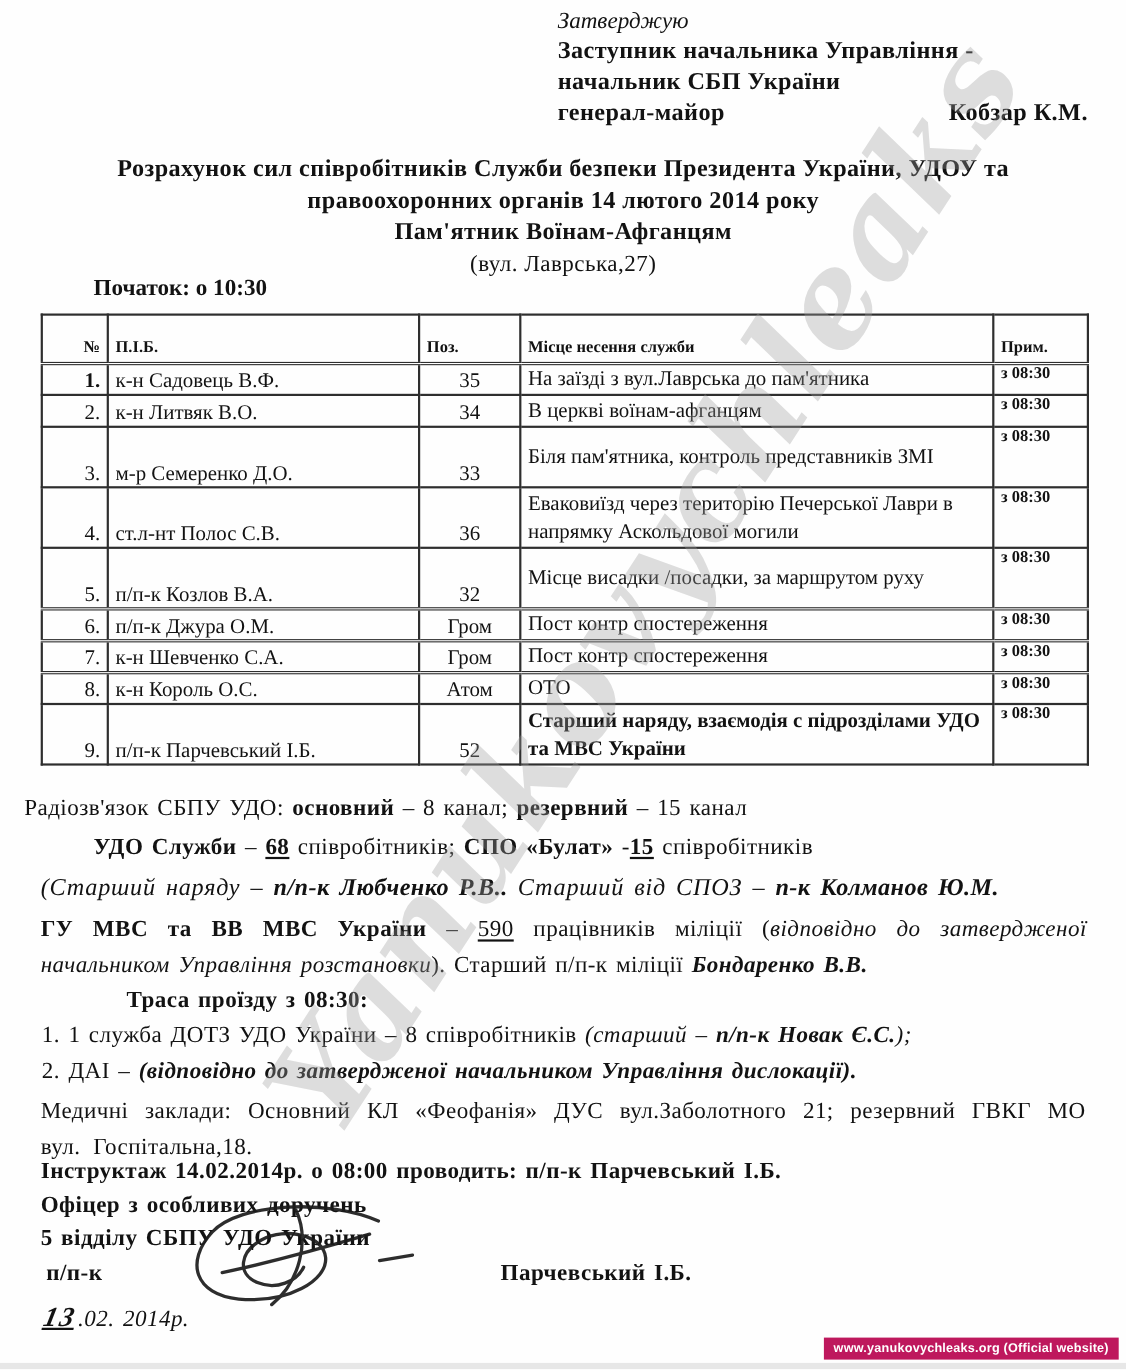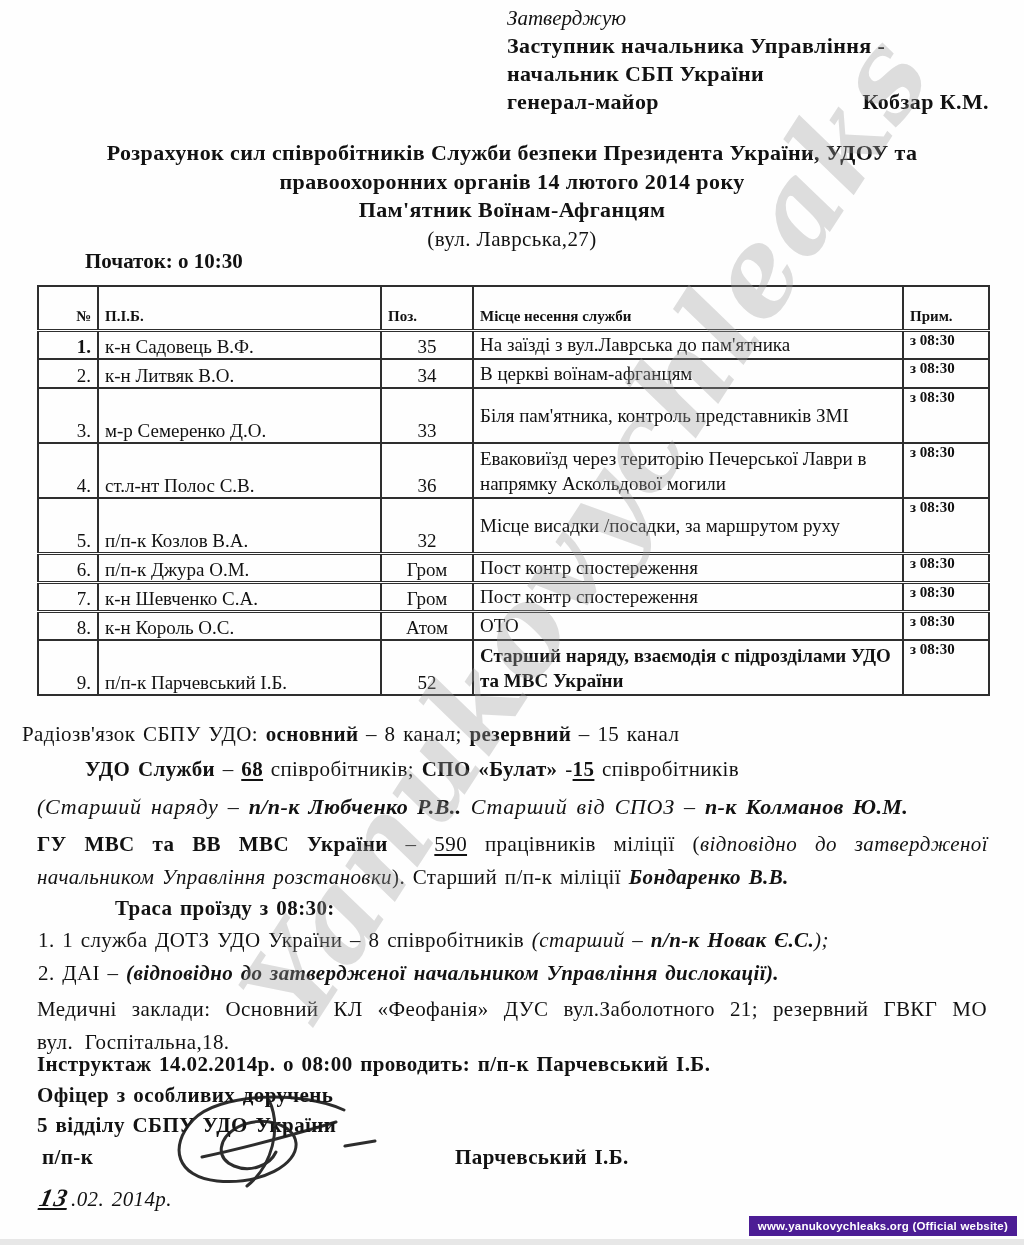--- a/index.html
+++ b/index.html
@@ -59,21 +59,21 @@
   #signame{left:455px;top:1145px;font-weight:bold;}
   #date{left:40px;top:1184px;font-style:italic;font-size:21px;}
   .day{display:inline-block;font-size:25px;font-weight:bold;text-decoration:underline;
        transform:skewX(-12deg);letter-spacing:2px;margin-right:2px;}
   .u{text-decoration:underline;text-decoration-thickness:2px;text-underline-offset:3px;}
   .it{font-style:italic;}
   .bi{font-style:italic;font-weight:bold;}
   
   .signature-svg{position:absolute;left:148px;top:1086px;z-index:3;}
   
-  .badge{position:absolute;right:7px;top:1216px;background:#4c1d95;color:#fff;
+  .badge{position:absolute;right:7px;top:1216px;background:#be185d;color:#fff;
          font-family:"Liberation Sans", sans-serif;font-size:11.5px;font-weight:bold;
          padding:4px 9px;z-index:6;letter-spacing:0.2px;}
   .scan-edge{position:absolute;left:0;bottom:0;width:100%;height:6px;background:#e7e7e7;z-index:1;}
 </style>
 </head>
 <body>
 
 <div class="page">
 
   <div class="watermark">Yanukovychleaks</div>

